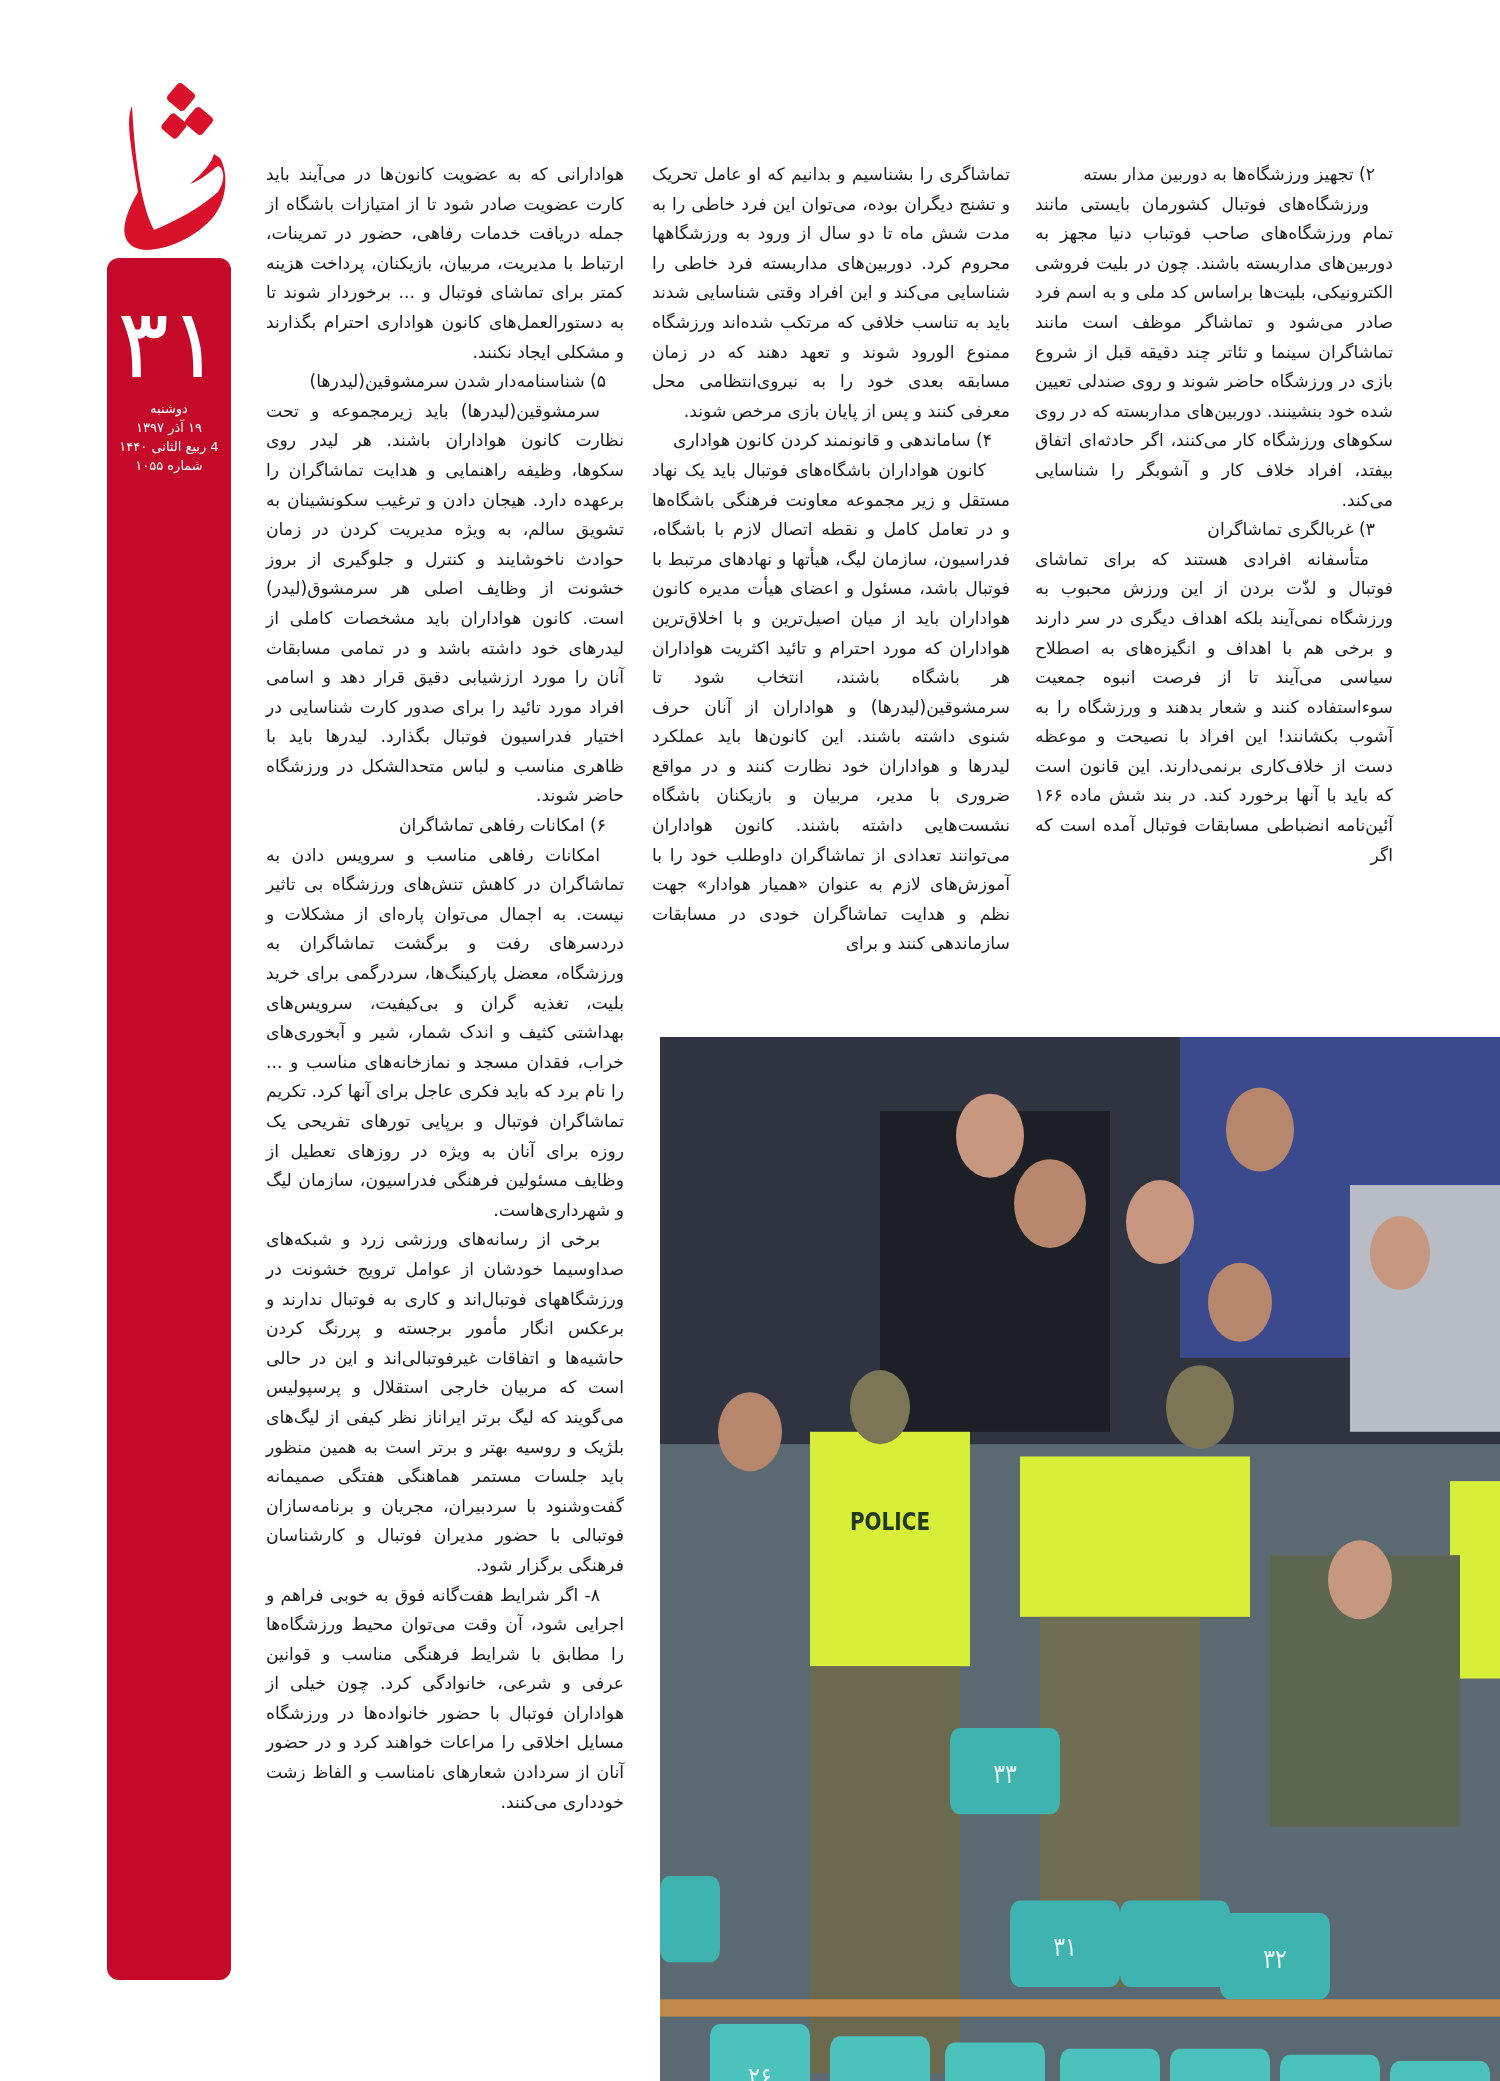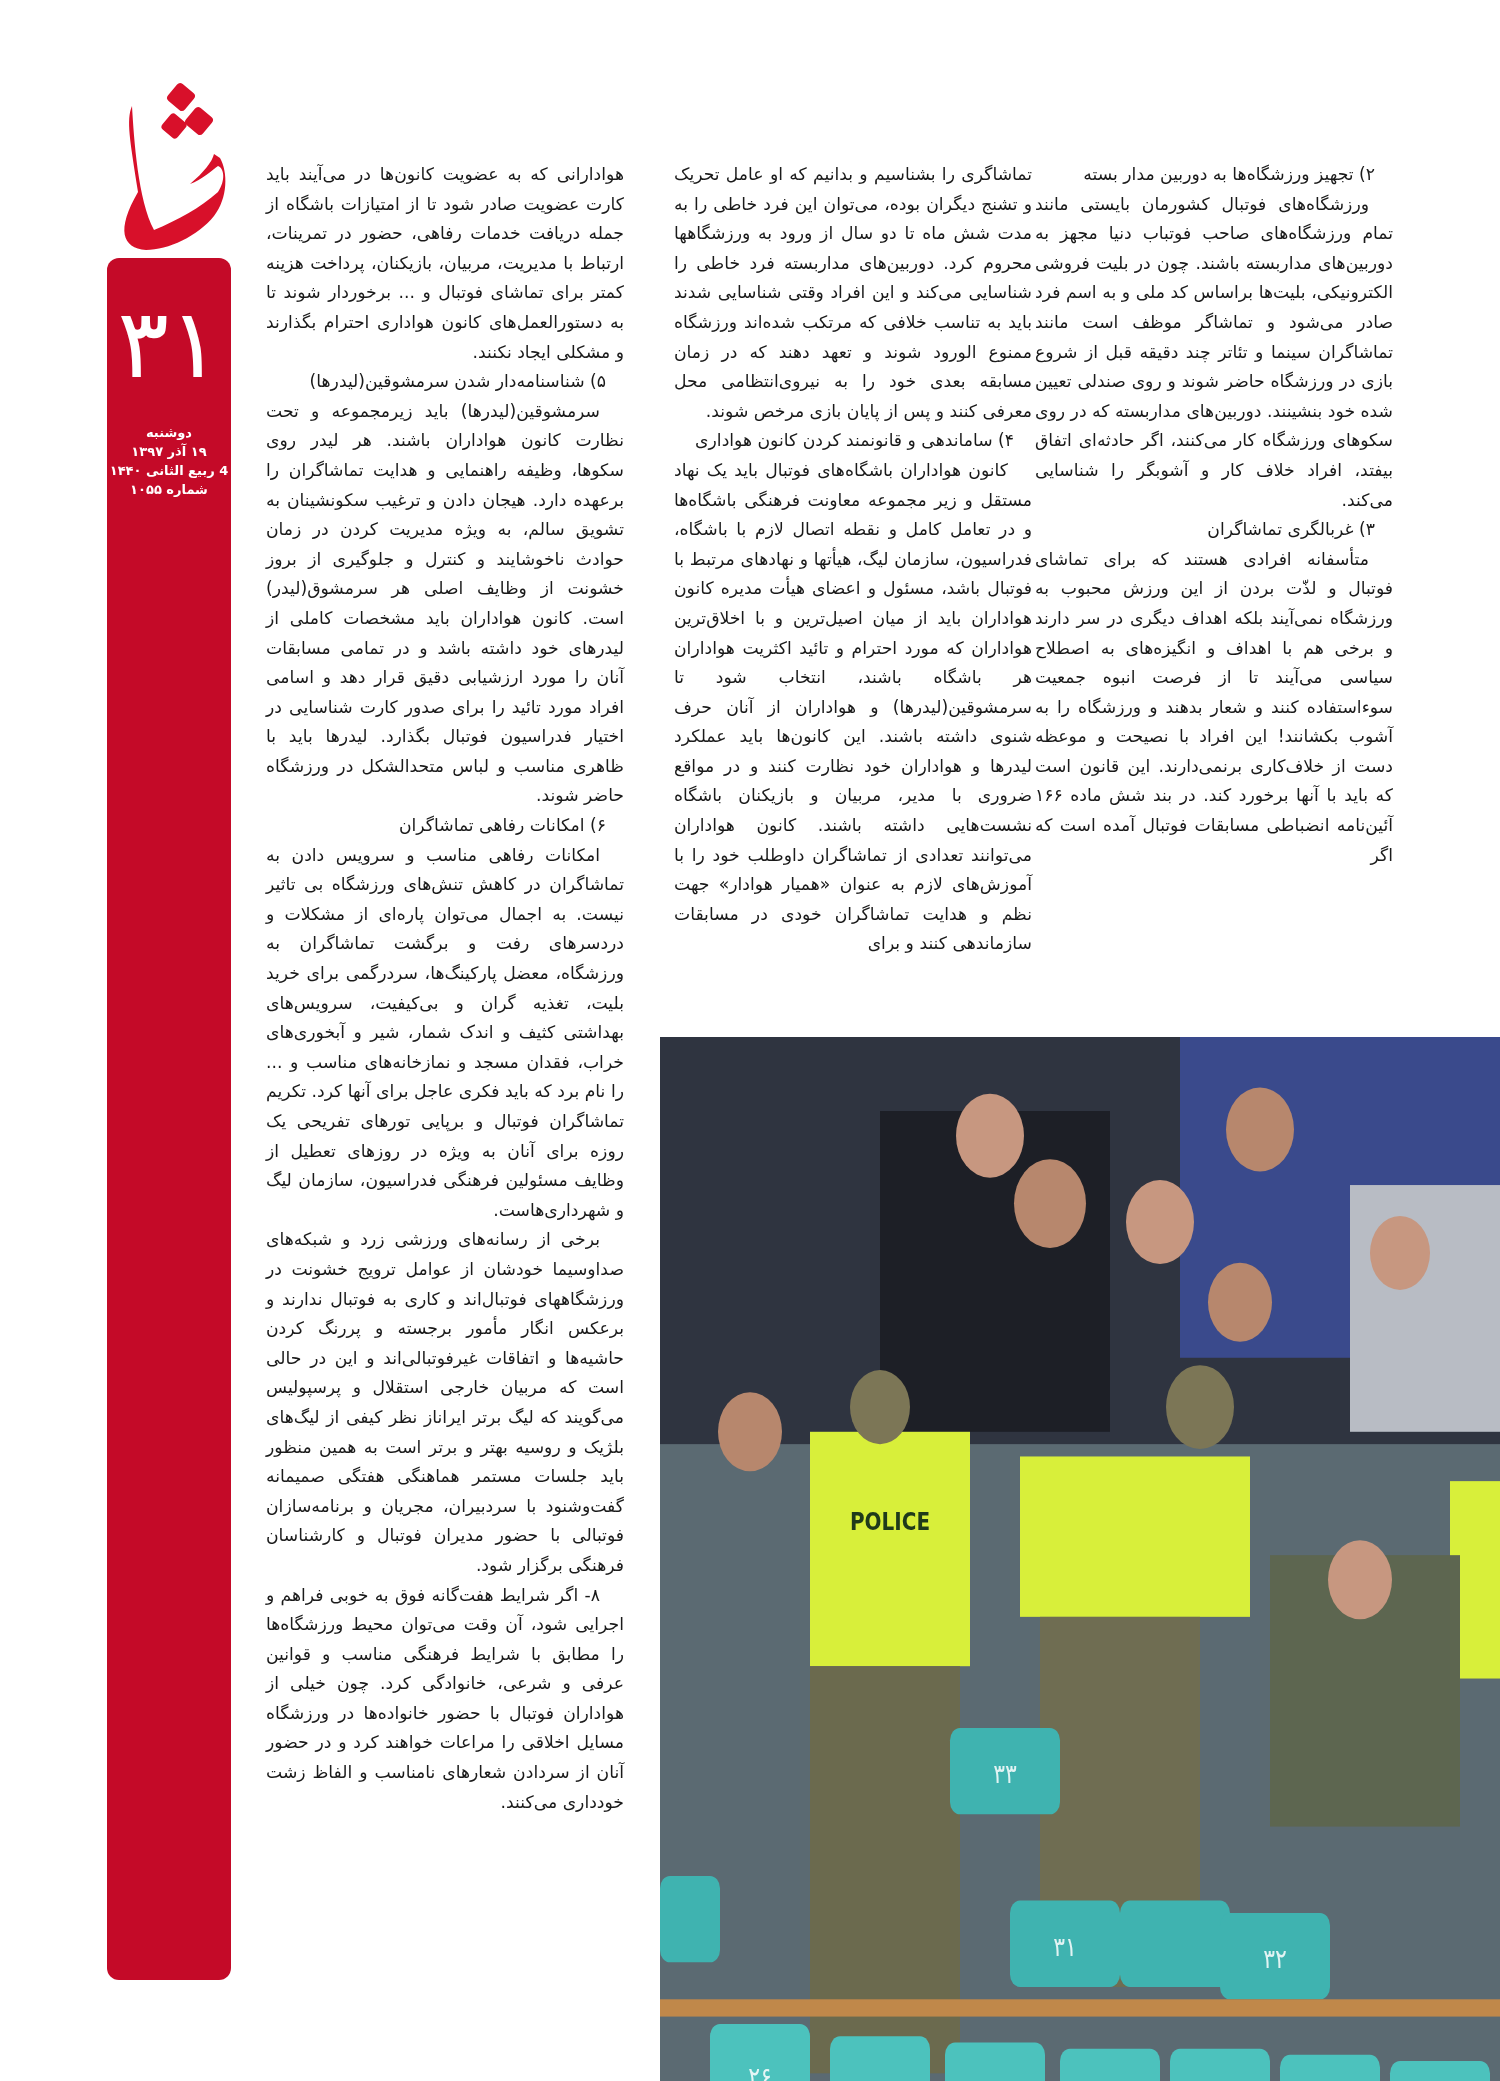--- a/index.html
+++ b/index.html
@@ -11,30 +11,30 @@
     position: absolute; left: 108px; top: 80px; width: 122px; height: 180px;
   }
   .sidebar {
     position: absolute; left: 107px; top: 258px; width: 124px; height: 1722px;
     background: #c40a28; border-radius: 12px; color: #fff; text-align: center;
   }
   .page-number {
     font-family: "DejaVu Sans", sans-serif; font-size: 96px; font-weight: 300;
     margin-top: 38px; line-height: 1; letter-spacing: 4px;
   }
-  .issue-info { margin-top: 32px; font-size: 13px; font-weight: bold; line-height: 1.45; direction: rtl; }
+  .issue-info { margin-top: 8px; font-size: 13px; font-weight: normal; line-height: 1.45; direction: rtl; }
   .col {
     position: absolute; direction: rtl; text-align: justify; text-align-last: right;
     font-family: "DejaVu Sans", sans-serif; font-size: 17.2px; line-height: 29.6px; margin-top: 45px;
   }
   .col p { margin: 0; }
   .col .indent { text-indent: 24px; }
   .col .heading { text-indent: 18px; }
   .col-right { left: 1035px; top: 115px; width: 358px; }
-  .col-middle { left: 674px; top: 115px; width: 358px; }
+  .col-middle { left: 652px; top: 115px; width: 358px; }
   .col-left { left: 266px; top: 115px; width: 358px; }
   .photo {
     position: absolute; left: 660px; top: 1037px; width: 840px; height: 1288px; overflow: hidden;
     background: #737373;
   }
   .photo svg { width: 100%; height: 100%; display: block; }
 </style>
 </head>
 <body>
 

